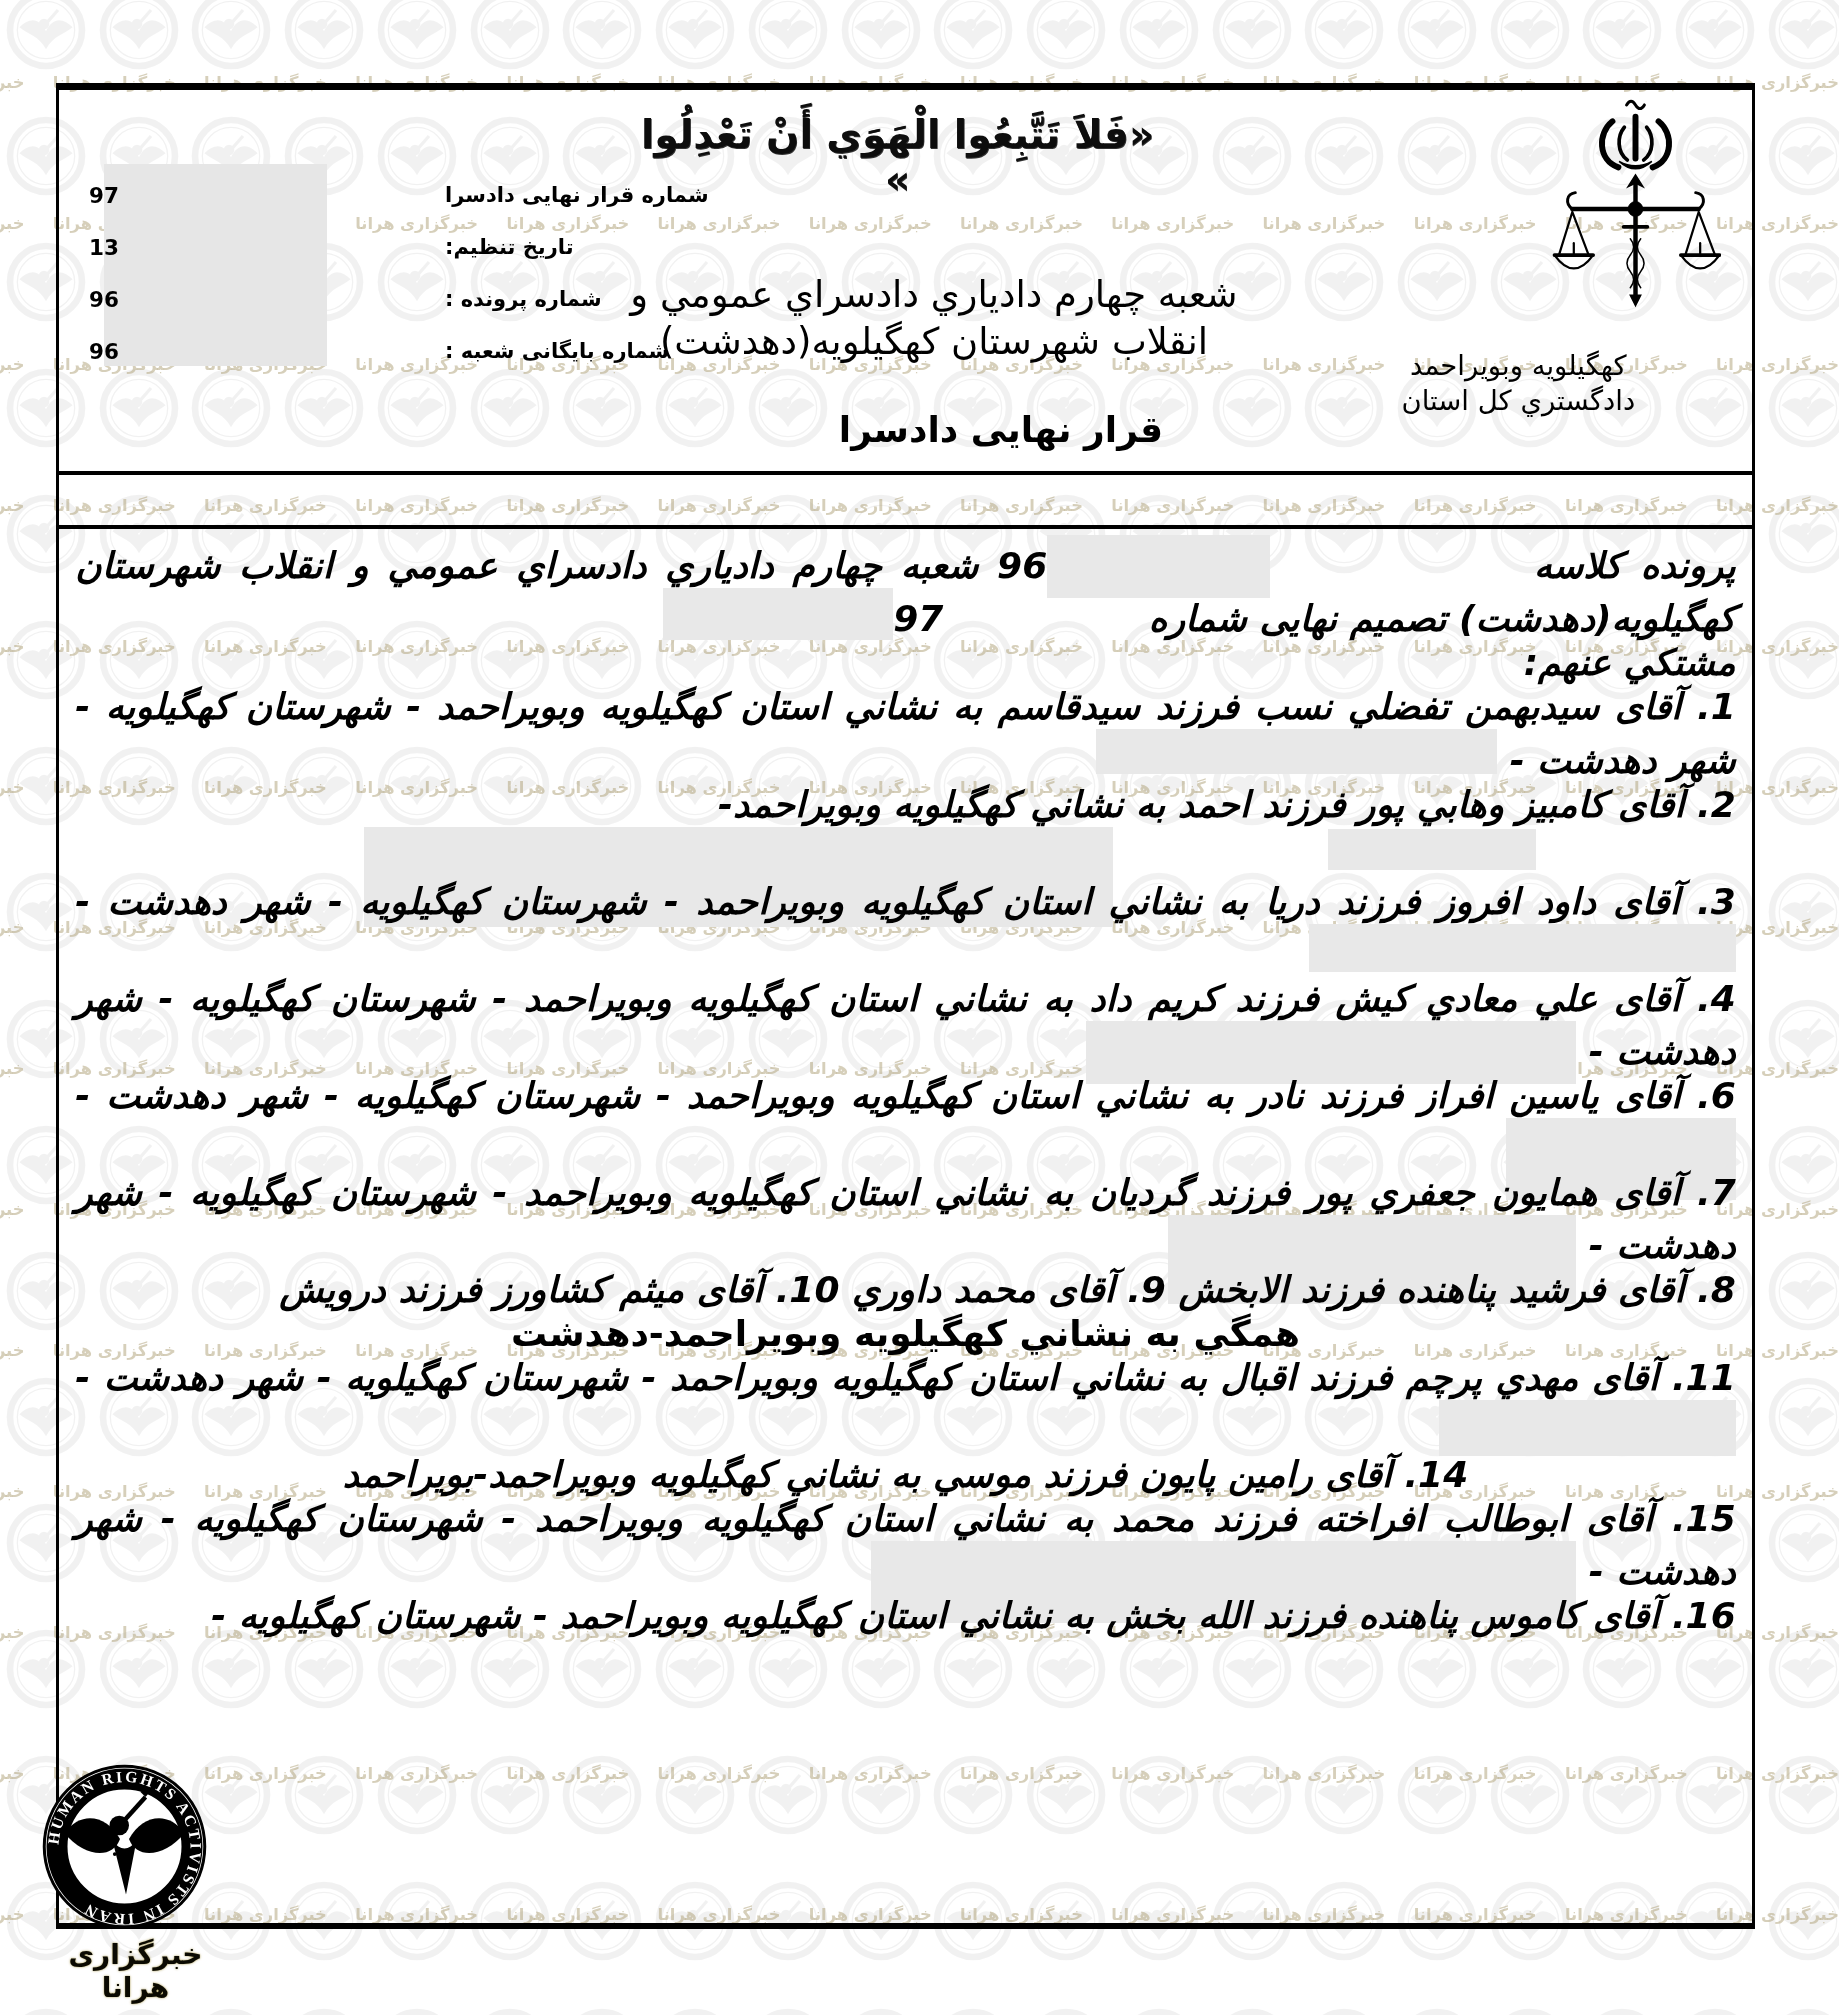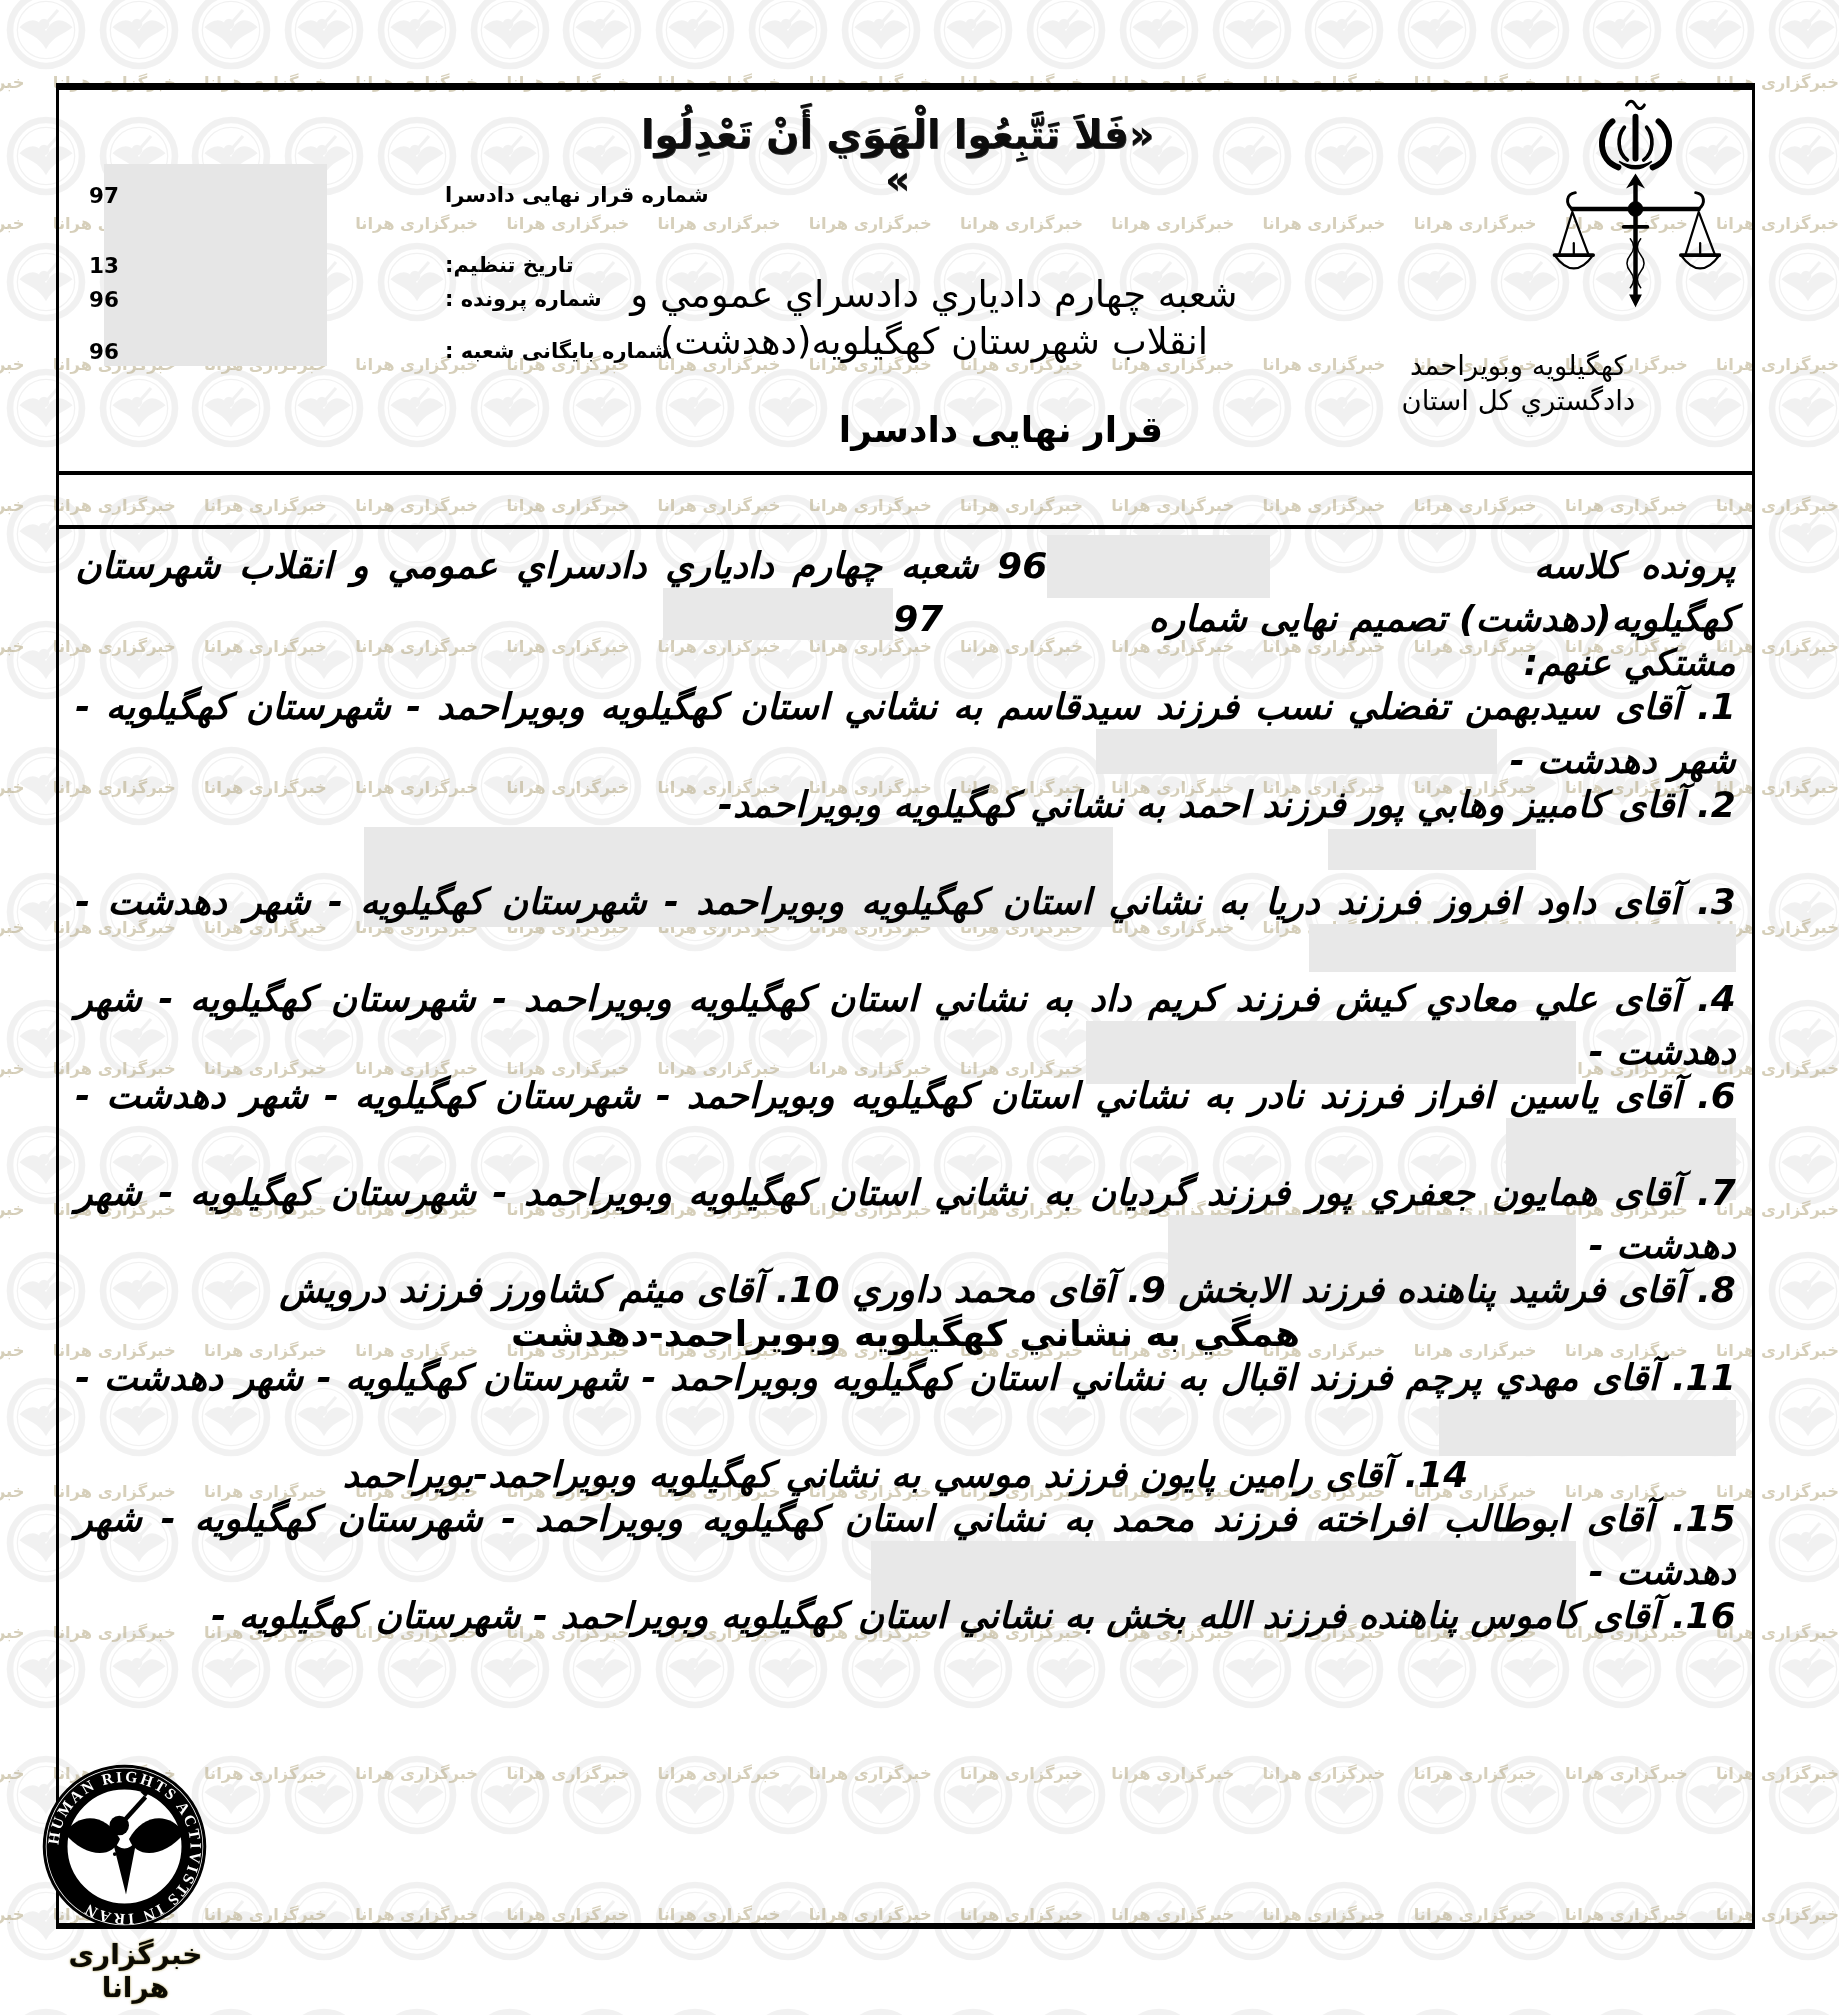--- a/index.html
+++ b/index.html
@@ -1171,21 +1171,21 @@
   </div>
 
   <div class="doc-title">قرار نهایی دادسرا</div>
 
   <div class="hdr-redact"></div>
   <div id="field-rows">
       <div class="field-row" style="top: 93px;">
         <span class="field-value">97</span>
         <span class="field-label">شماره قرار نهایی دادسرا</span>
       </div>
-      <div class="field-row" style="top: 163px;">
+      <div class="field-row" style="top: 145px;">
         <span class="field-value">13</span>
         <span class="field-label">تاریخ تنظیم:</span>
       </div>
       <div class="field-row" style="top: 197px;">
         <span class="field-value">96</span>
         <span class="field-label">شماره پرونده :</span>
       </div>
       <div class="field-row" style="top: 249px;">
         <span class="field-value">96</span>
         <span class="field-label">شماره بایگانی شعبه :</span>

